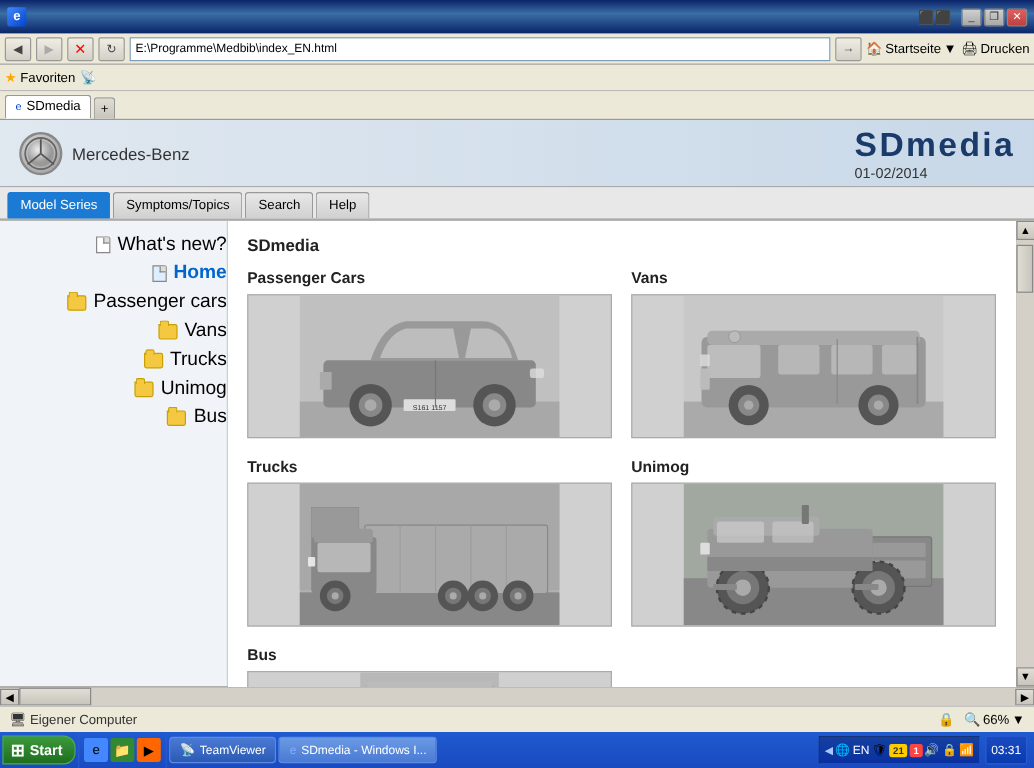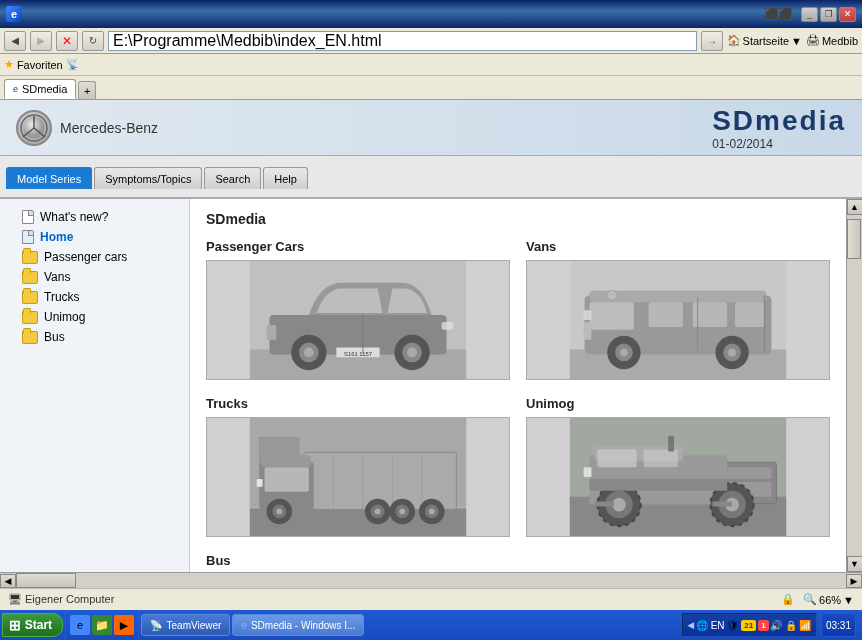--- a/index.html
+++ b/index.html
@@ -58,21 +58,21 @@
       font-size: 10px;
       cursor: pointer;
       color: #444;
     }
     .address-bar {
       flex: 1;
       height: 20px;
       border: 1px solid #7f9db9;
       background: white;
       padding: 0 4px;
-      font-size: 16px;
+      font-size: 10px;
     }
     .ie-toolbar2 {
       background: #ece9d8;
       border-bottom: 1px solid #bbb;
       height: 22px;
       display: flex;
       align-items: center;
       padding: 0 4px;
       gap: 4px;
     }
@@ -172,21 +172,21 @@
     }
 
     
     .nav-tabs {
       background: #e8e8e8;
       border-bottom: 2px solid #aaa;
       display: flex;
       align-items: center;
       padding: 3px 6px 0;
       gap: 2px;
-      height: 43px;
+      height: 28px;
     }
     .nav-tab {
       padding: 3px 10px;
       border: 1px solid #999;
       border-bottom: none;
       border-radius: 3px 3px 0 0;
       cursor: pointer;
       font-size: 11px;
       height: 22px;
       display: flex; align-items: center;
@@ -203,25 +203,26 @@
       width: 190px;
       min-width: 190px;
       background: #f0f4f8;
       border-right: 1px solid #ccc;
       padding: 8px 0;
       overflow-y: auto;
     }
     .sidebar-item {
       display: flex;
       align-items: center;
-      padding: 3px 22px;
+      padding: 3px 0;
       gap: 6px;
       cursor: pointer;
-      font-size: 12px;
+      font-size: 16px;
       color: #000;
+      justify-content: flex-end;
     }
     .sidebar-item.selected { color: #0066cc; font-weight: bold; }
     .folder-icon {
       width: 16px; height: 13px;
       background: #f5c842;
       border: 1px solid #c8a000;
       border-radius: 0 2px 2px 2px;
       position: relative;
       display: inline-block;
       flex-shrink: 0;
@@ -405,21 +406,21 @@
   <input class="address-bar" type="text" value="E:\Programme\Medbib\index_EN.html" style="">
   <div class="nav-btn">→</div>
   <div style="margin-left:auto; display:flex; gap:4px; align-items:center;">
     <div style="display:flex;align-items:center;gap:2px;font-size:11px;cursor:pointer;">
       <span>🏠</span>
       <span>Startseite</span>
       <span>▼</span>
     </div>
     <div style="display:flex;align-items:center;gap:2px;font-size:11px;cursor:pointer;">
       <span>🖨</span>
-      <span>Medbib</span>
+      <span>Drucken</span>
     </div>
   </div>
 </div>
 
 <div class="ie-toolbar2">
   <div class="favorites-btn">
     <span style="color:#ffa500;">★</span>
     <span>Favoriten</span>
   </div>
   <div style="font-size:11px; color:#ff6600;">📡</div>

